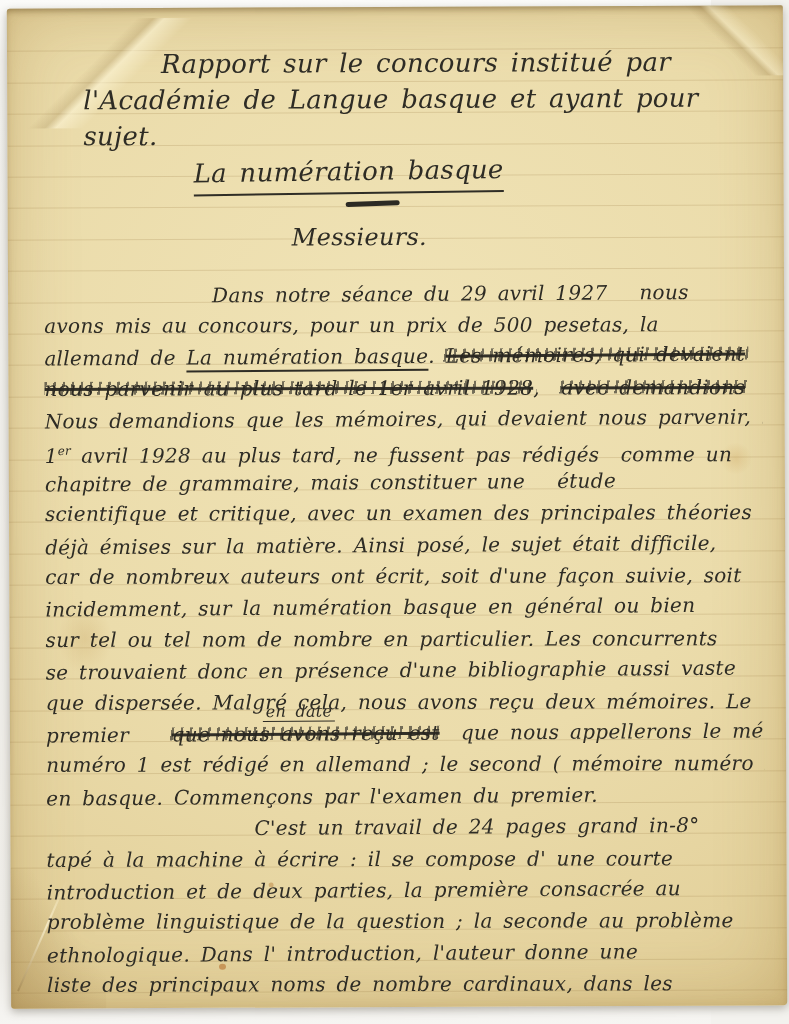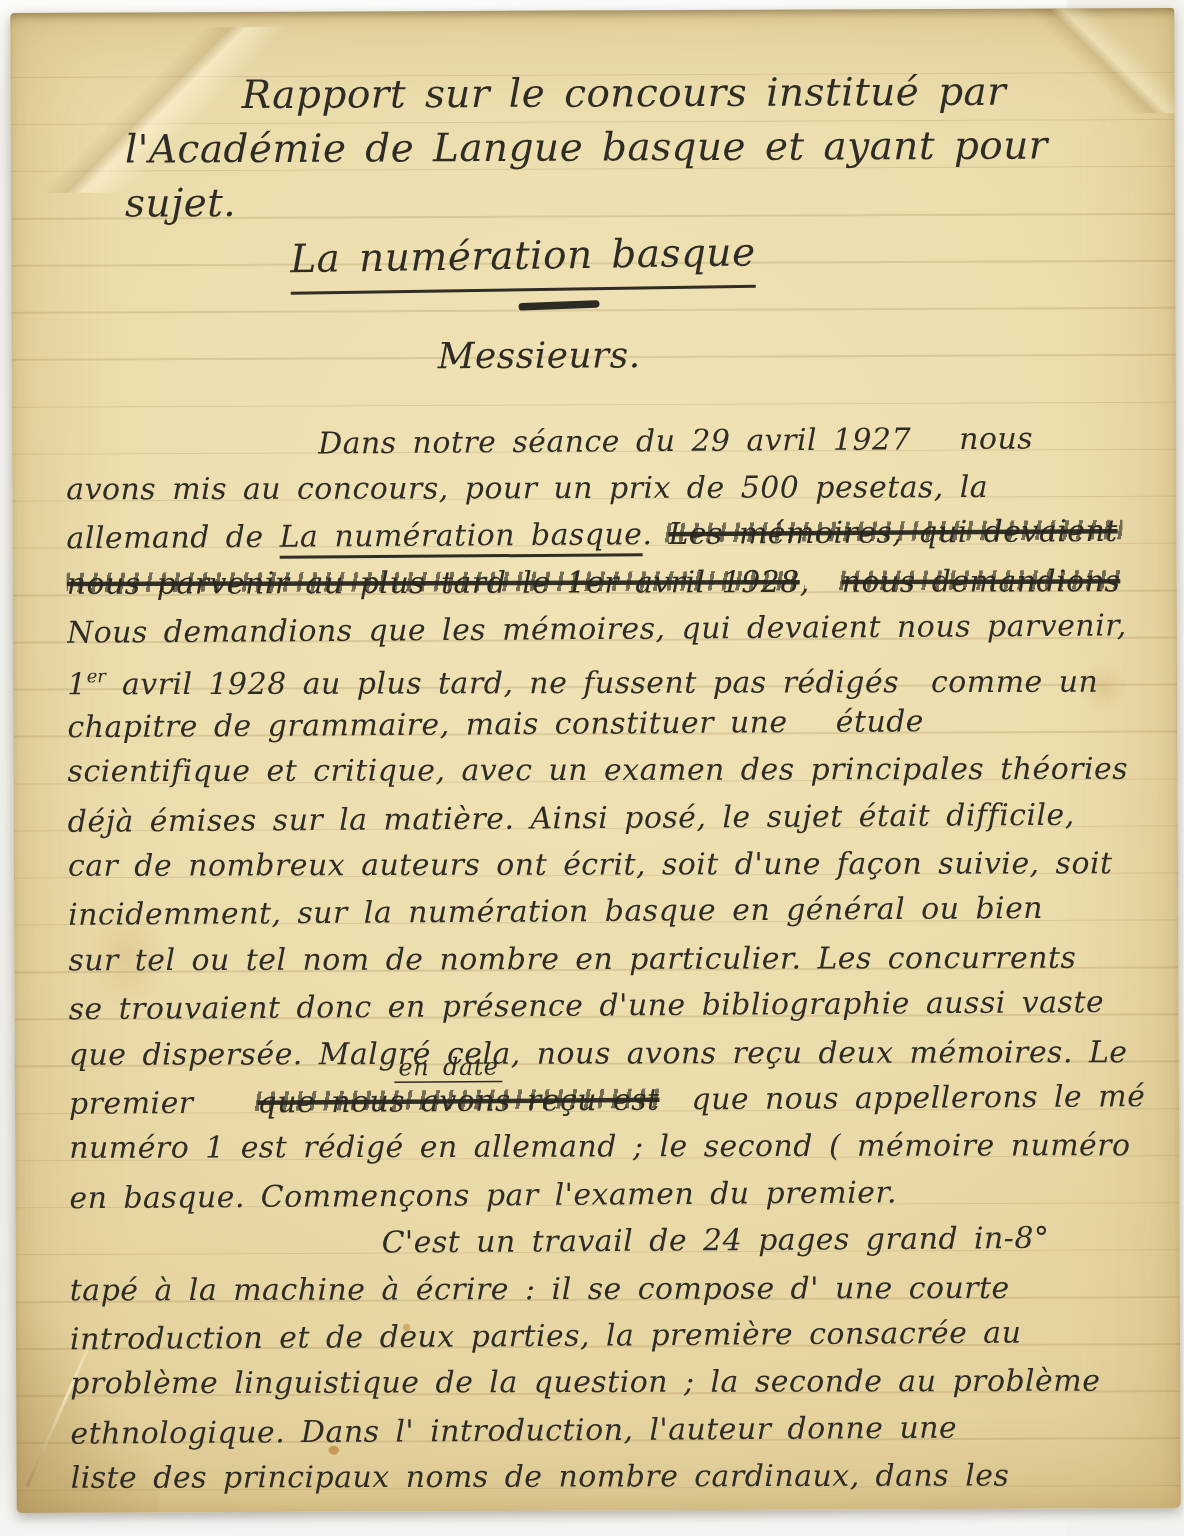--- a/index.html
+++ b/index.html
@@ -135,21 +135,21 @@
         <div class="h2">l'Académie de Langue basque et ayant pour sujet.</div>
         <div class="h3"><span class="title-underline">La numération basque</span></div>
         <div class="divider-dash"></div>
         <div class="salutation">Messieurs.</div>
       </div>
       <div class="body">
           <div>
             <div class="line" style="padding-left: 168px;"><span class="seg seg-normal">Dans notre séance du 29 avril 1927   nous</span></div>
             <div class="line"><span class="seg seg-normal">avons mis au concours, pour un prix de 500 pesetas, la</span></div>
             <div class="line"><span class="seg seg-normal">allemand de </span><span class="seg seg-underline">La numération basque</span><span class="seg seg-normal">. </span><span class="seg seg-scribble">Les mémoires, qui devaient</span></div>
-            <div class="line"><span class="seg seg-scribble">nous parvenir au plus tard le 1er avril 1928</span><span class="seg seg-normal">,  </span><span class="seg seg-scribble">nous demandions</span></div>
+            <div class="line"><span class="seg seg-scribble">nous parvenir au plus tard le 1er avril 1928</span><span class="seg seg-normal">,  </span><span class="seg seg-scribble">avec demandions</span></div>
             <div class="line"><span class="seg seg-normal">Nous demandions que les mémoires, qui devaient nous parvenir, le</span></div>
             <div class="line"><span class="seg seg-normal">1</span><span class="seg seg-sup">er</span><span class="seg seg-normal"> avril 1928 au plus tard, ne fussent pas rédigés  comme un</span></div>
             <div class="line"><span class="seg seg-normal">chapitre de grammaire, mais constituer une   étude</span></div>
             <div class="line"><span class="seg seg-normal">scientifique et critique, avec un examen des principales théories</span></div>
             <div class="line"><span class="seg seg-normal">déjà émises sur la matière. Ainsi posé, le sujet était difficile,</span></div>
             <div class="line"><span class="seg seg-normal">car de nombreux auteurs ont écrit, soit d'une façon suivie, soit</span></div>
             <div class="line"><span class="seg seg-normal">incidemment, sur la numération basque en général ou bien</span></div>
             <div class="line"><span class="seg seg-normal">sur tel ou tel nom de nombre en particulier. Les concurrents</span></div>
             <div class="line"><span class="seg seg-normal">se trouvaient donc en présence d'une bibliographie aussi vaste</span></div>
             <div class="line"><span class="seg seg-normal">que dispersée. Malgré cela, nous avons reçu deux mémoires. Le</span></div>

